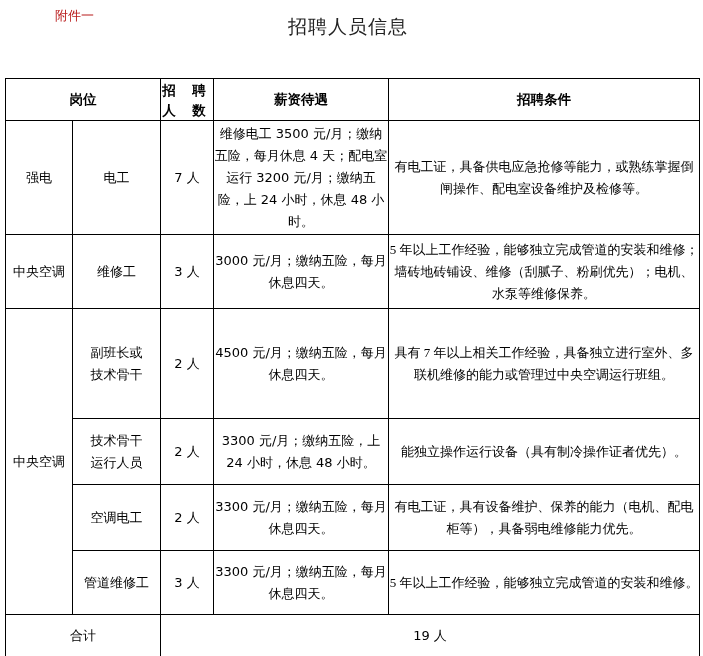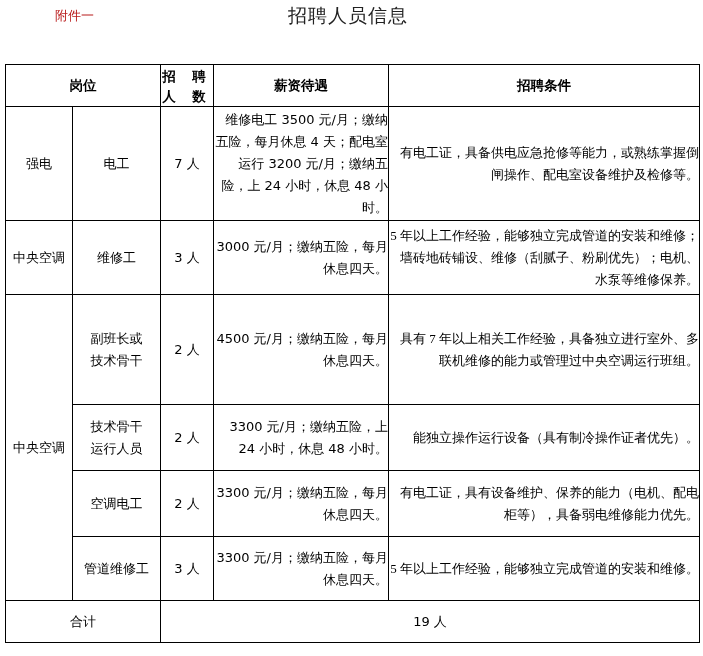--- a/index.html
+++ b/index.html
@@ -18,29 +18,29 @@
     .attachment {
       position: absolute;
       left: 55px;
       top: 7px;
       font-size: 13px;
       color: #b91c1c;
     }
     .title {
       position: absolute;
       left: 288px;
-      top: 3px;
+      top: 14px;
       font-size: 19px;
       letter-spacing: 1px;
       color: #222;
     }
     table.recruit {
       position: absolute;
       left: 5px;
-      top: 64px;
+      top: 78px;
       width: 694px;
       border-collapse: collapse;
       table-layout: fixed;
       font-size: 13px;
     }
     table.recruit td, table.recruit th {
       border: 1.5px solid #000;
       padding: 0;
       vertical-align: middle;
     }
@@ -49,21 +49,21 @@
       font-size: 13.5px;
       text-align: center;
     }
     th.count-head {
       line-height: 20px;
       letter-spacing: 6px;
       padding-left: 4px;
     }
     td.center { text-align: center; }
     td.salary, td.req {
-      text-align: right;
+      text-align: center;
       padding: 0 4px 0 6px;
       line-height: 22px;
     }
     td.req { padding-left: 5px; font-family: Liberation Serif, serif; }
     .pos-text { line-height: 22px; display: inline-block; text-align: left; }
   </style>
 </head>
 <body>
 
 <div class="attachment">附件一</div>

